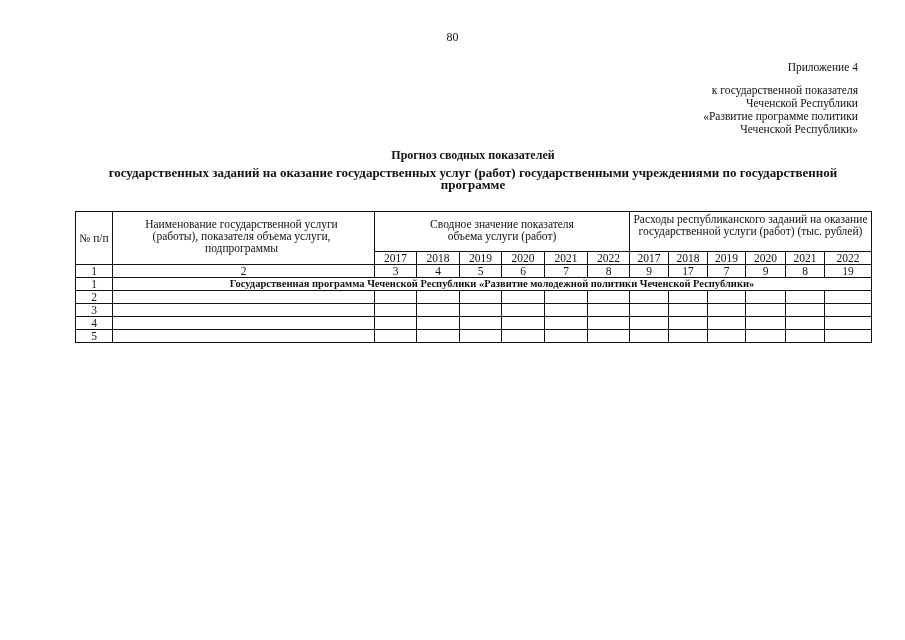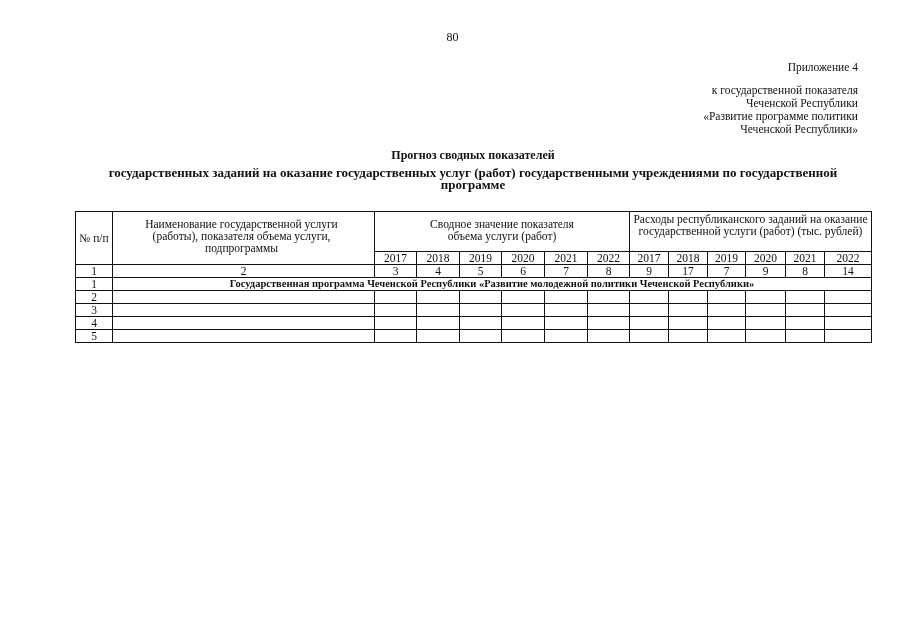--- a/index.html
+++ b/index.html
@@ -77,21 +77,21 @@
     <td>4</td>
     <td>5</td>
     <td>6</td>
     <td>7</td>
     <td>8</td>
     <td>9</td>
     <td>17</td>
     <td>7</td>
     <td>9</td>
     <td>8</td>
-    <td>14</td>
+    <td>19</td>
   </tr>
   <tr style="height:13px">
     <td>1</td>
     <td colspan="13" class="bold">Государственная программа Чеченской Республики «Развитие молодежной политики Чеченской Республики»</td>
   </tr>
   <tr style="height:13px">
     <td>2</td>
     <td></td>
         <td></td>
         <td></td>

